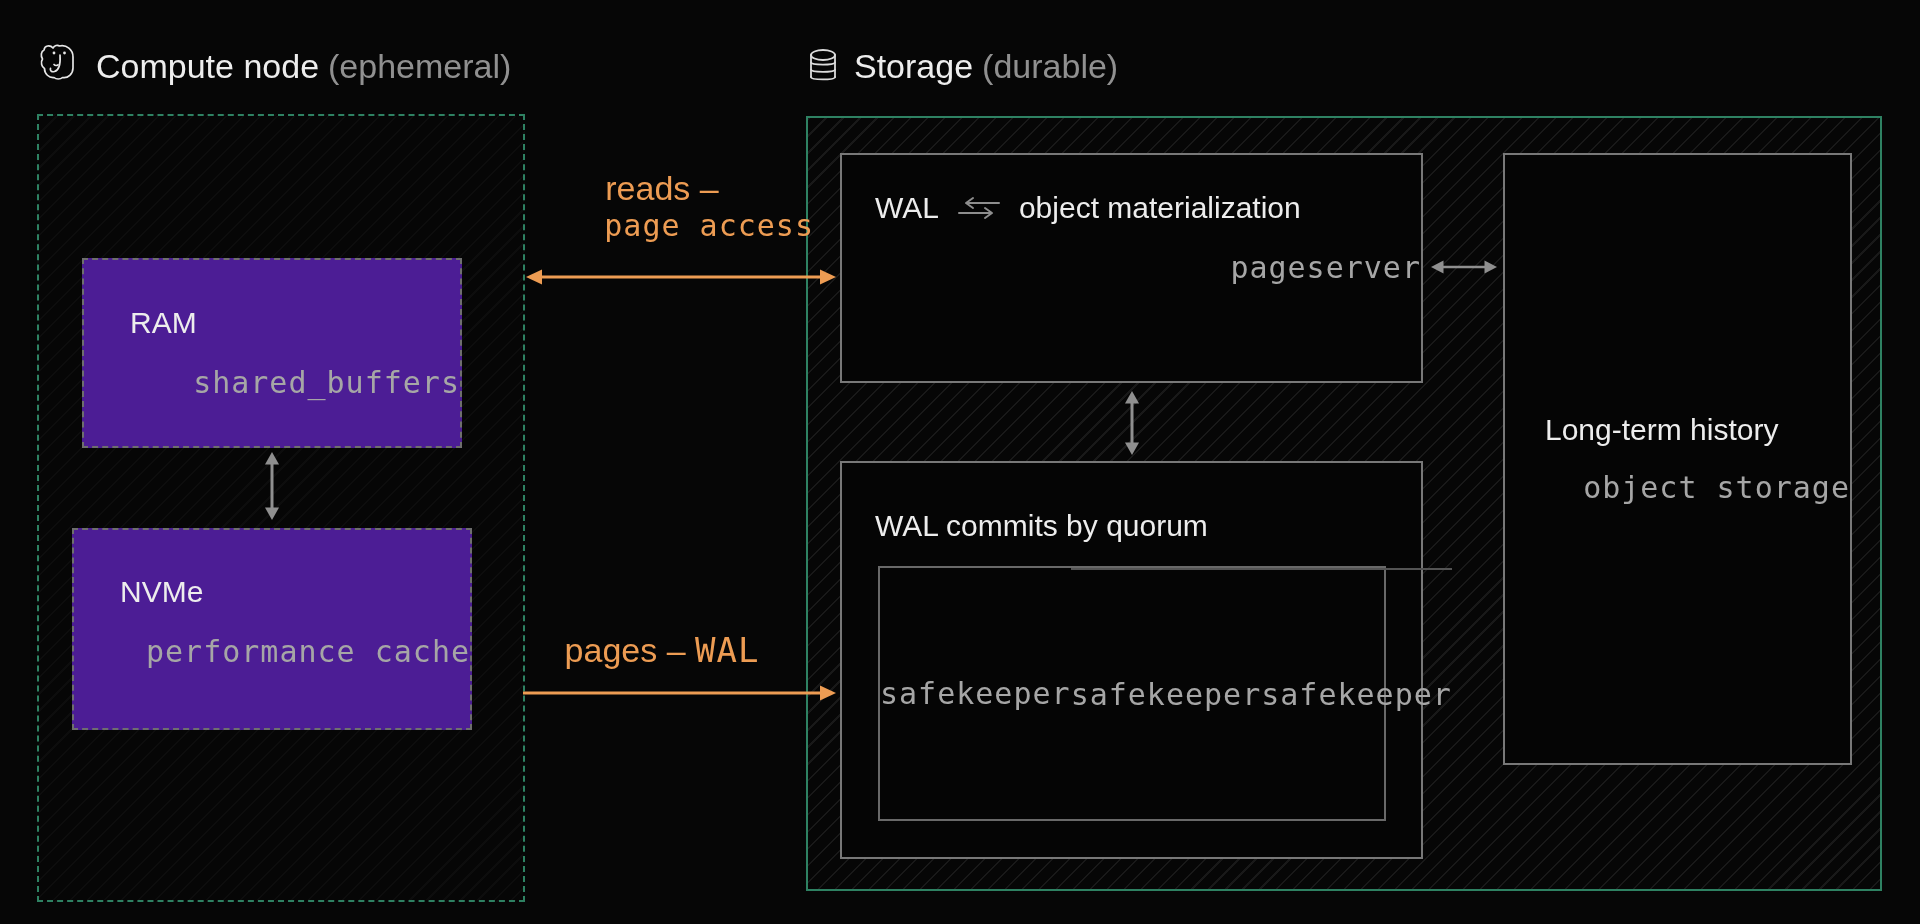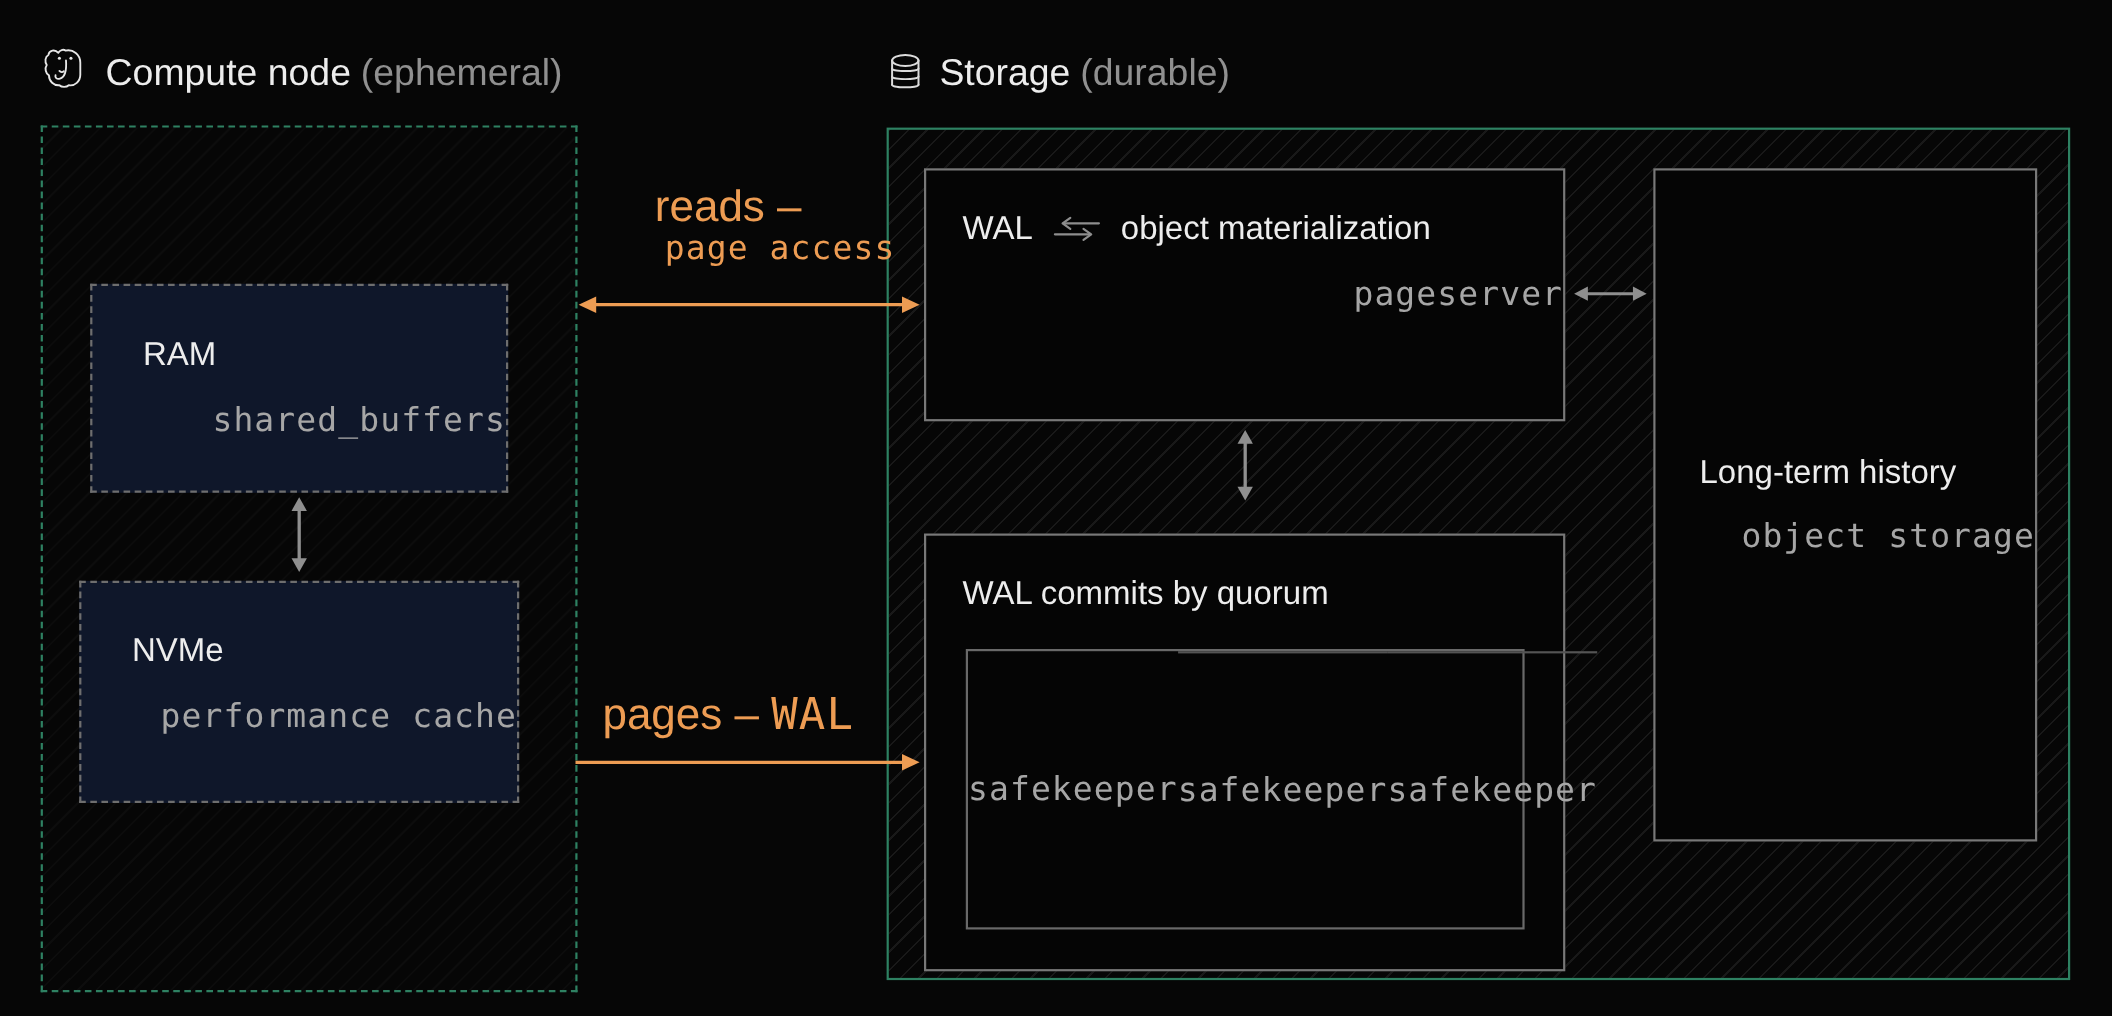--- a/index.html
+++ b/index.html
@@ -19,40 +19,40 @@
   .box{position:absolute;box-sizing:border-box;}
   #compute-box{
     border:2px dashed var(--c-green,#2E8162);
     background:repeating-linear-gradient(135deg, rgba(255,255,255,0.028) 0 1.5px, transparent 1.5px 12px);
   }
   #storage-box{
     border:2px solid var(--c-green,#2E8162);
     background:repeating-linear-gradient(135deg, rgba(255,255,255,0.075) 0 1.5px, transparent 1.5px 12px);
   }
   .solid{background:#050505;border:2px solid var(--c-box_border,#787878);}
-  .dashed{background:#0f172a;border:2px dashed var(--c-dashed_border,#6E6E6E);}
+  .dashed{background:#4c1d95;border:2px dashed var(--c-dashed_border,#6E6E6E);}
 
   .stack{display:flex;flex-direction:column;justify-content:center;row-gap:22px;}
   .top-stack{display:flex;flex-direction:column;row-gap:22px;}
   .box-title{font-size:30px;line-height:38px;color:var(--c-white_text,#EDEDED);white-space:nowrap;}
   .code{font-size:30px;line-height:38px;color:var(--c-mono_text,#A6A6A6);white-space:nowrap;}
 
   .title-row{display:flex;align-items:center;gap:18px;}
 
   
   #sk-container{
     position:absolute;left:36px;top:103px;width:508px;height:255px;
     box-sizing:border-box;border:2px solid #696969;display:flex;
   }
   .sk-row{flex:1;display:flex;align-items:center;justify-content:center;}
   .sk-row + .sk-row{border-top:2px solid #545454;}
 
   
   .edge-label{position:absolute;text-align:center;color:var(--c-orange,#ED9C53);}
-  .edge-label .l1{font-size:40px;line-height:37px;}
+  .edge-label .l1{font-size:34px;line-height:37px;}
   .edge-label .l2{font-size:30px;line-height:38px;}
   .edge-label .mono{color:var(--c-orange,#ED9C53);}
 
   .arrow{position:absolute;}
   svg{display:block;}
 </style>
 </head>
 <body>
 
 <div class="stage">
@@ -123,21 +123,21 @@
   </div>
 
   <div class="arrow" style="left:1120px;top:389px;">
     <svg width="24" height="68" viewBox="0 0 24 68">
       <line x1="12" y1="11" x2="12" y2="57" stroke="#8F8F8F" stroke-width="3"></line>
       <polygon points="12,2 5,14.5 19,14.5" fill="#8F8F8F"></polygon>
       <polygon points="12,66 5,53.5 19,53.5" fill="#8F8F8F"></polygon>
     </svg>
   </div>
 
-  <div class="box solid" style="left:840px;top:461px;width:583px;height:398px;padding-top:34px;padding-left:33px;margin-top:24px;">
+  <div class="box solid" style="left:840px;top:461px;width:583px;height:398px;padding-top:44px;padding-left:33px;">
     <div class="box-title">WAL commits by quorum</div>
     <div id="sk-container">
       <div class="sk-row">
         <span class="code mono">safekeeper</span>
       </div>
       <div class="sk-row">
         <span class="code mono">safekeeper</span>
       </div>
       <div class="sk-row">
         <span class="code mono">safekeeper</span>

